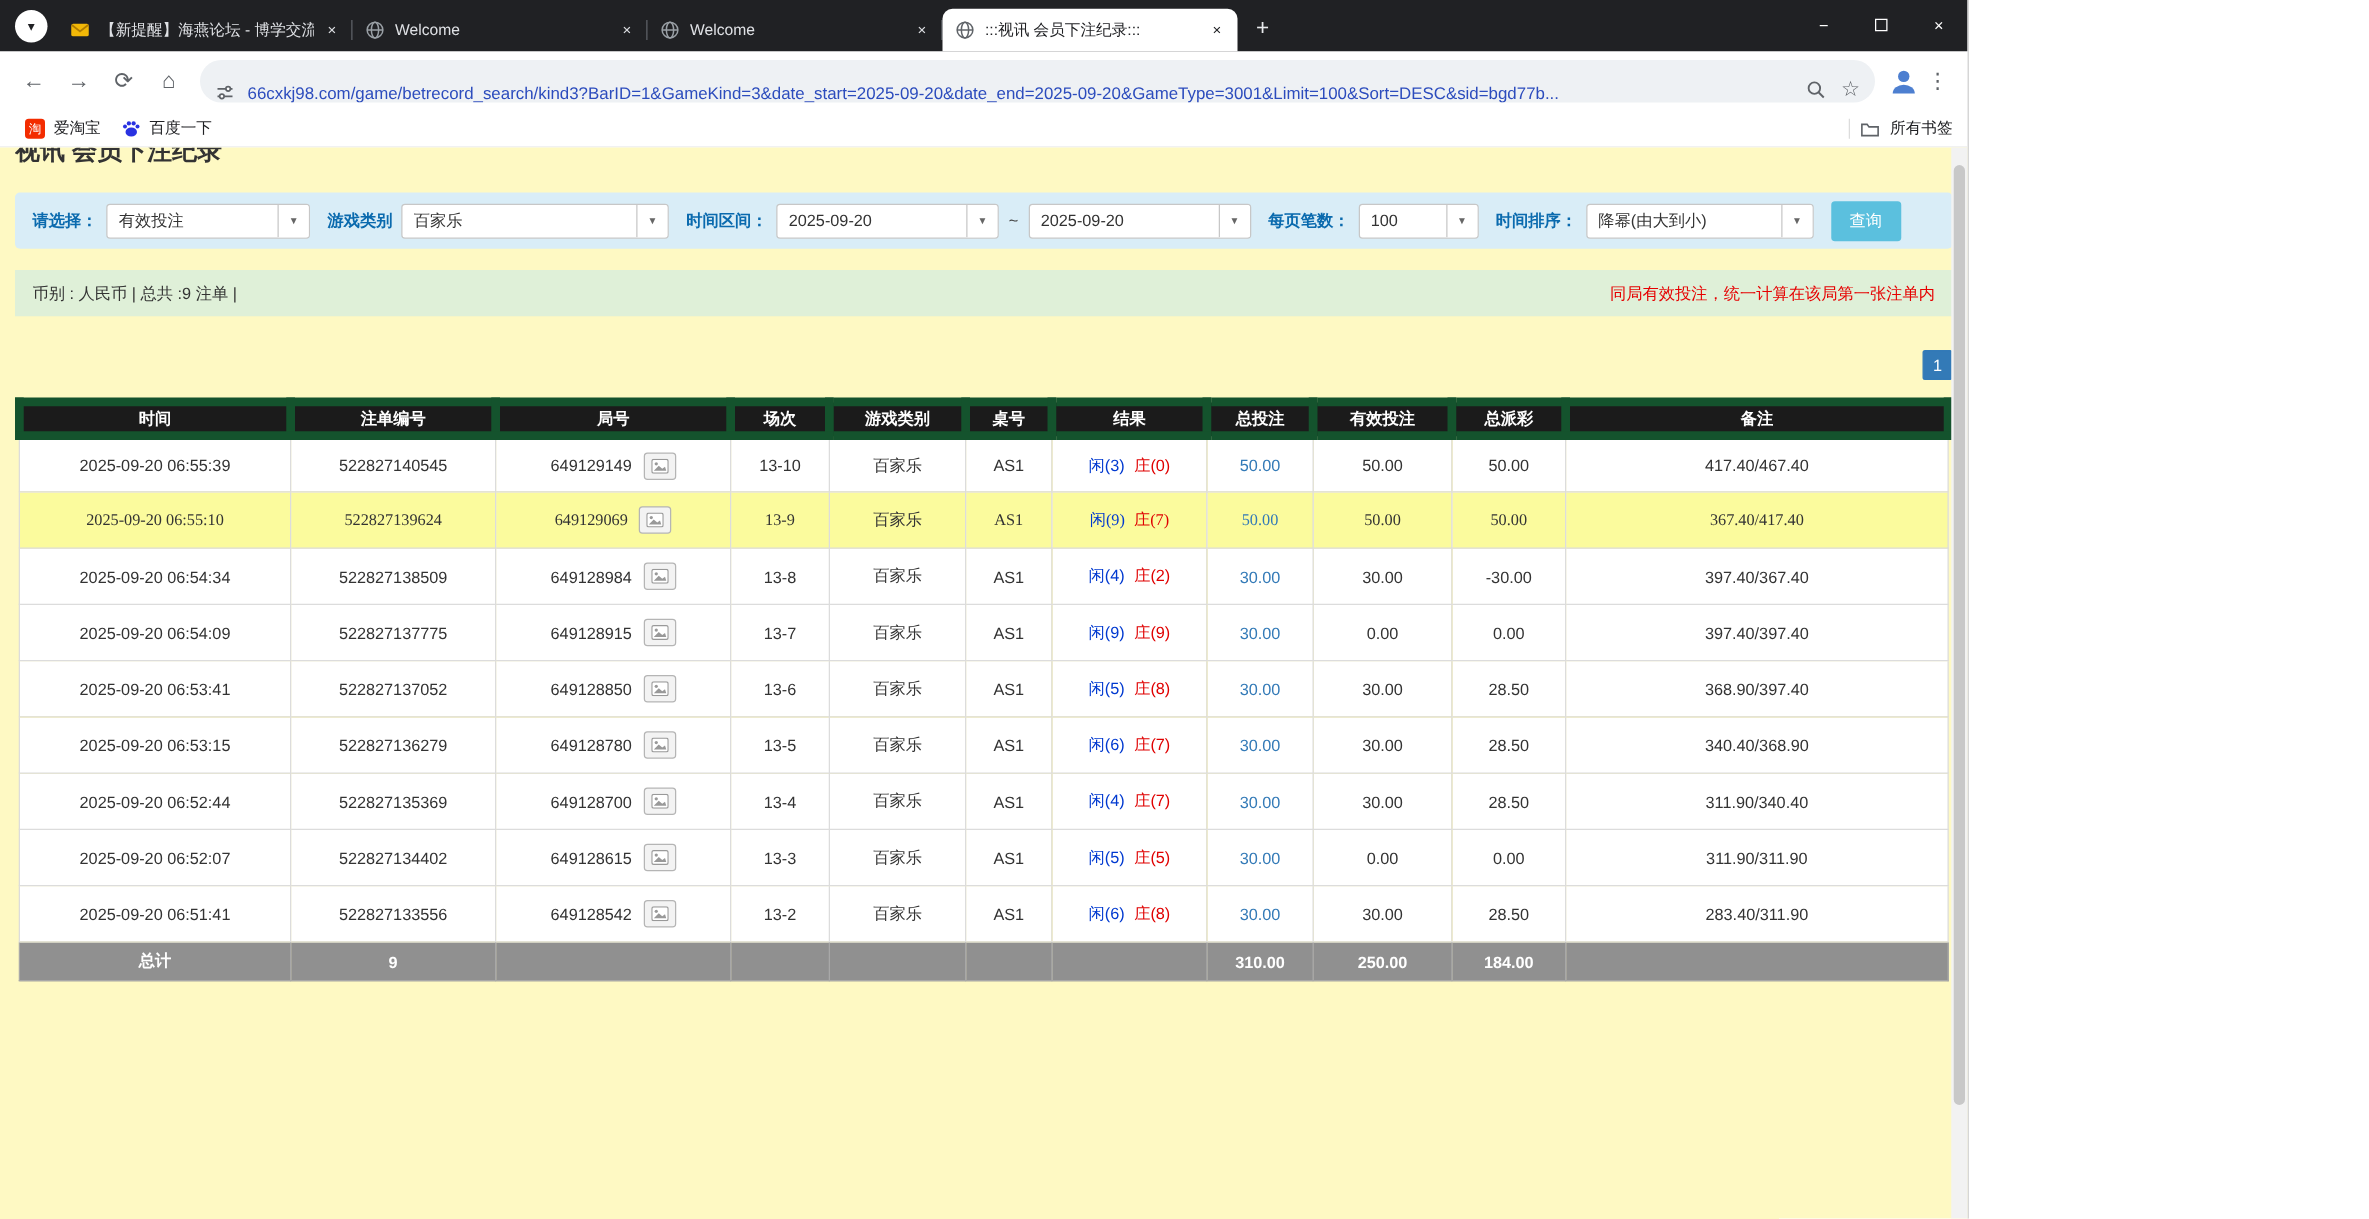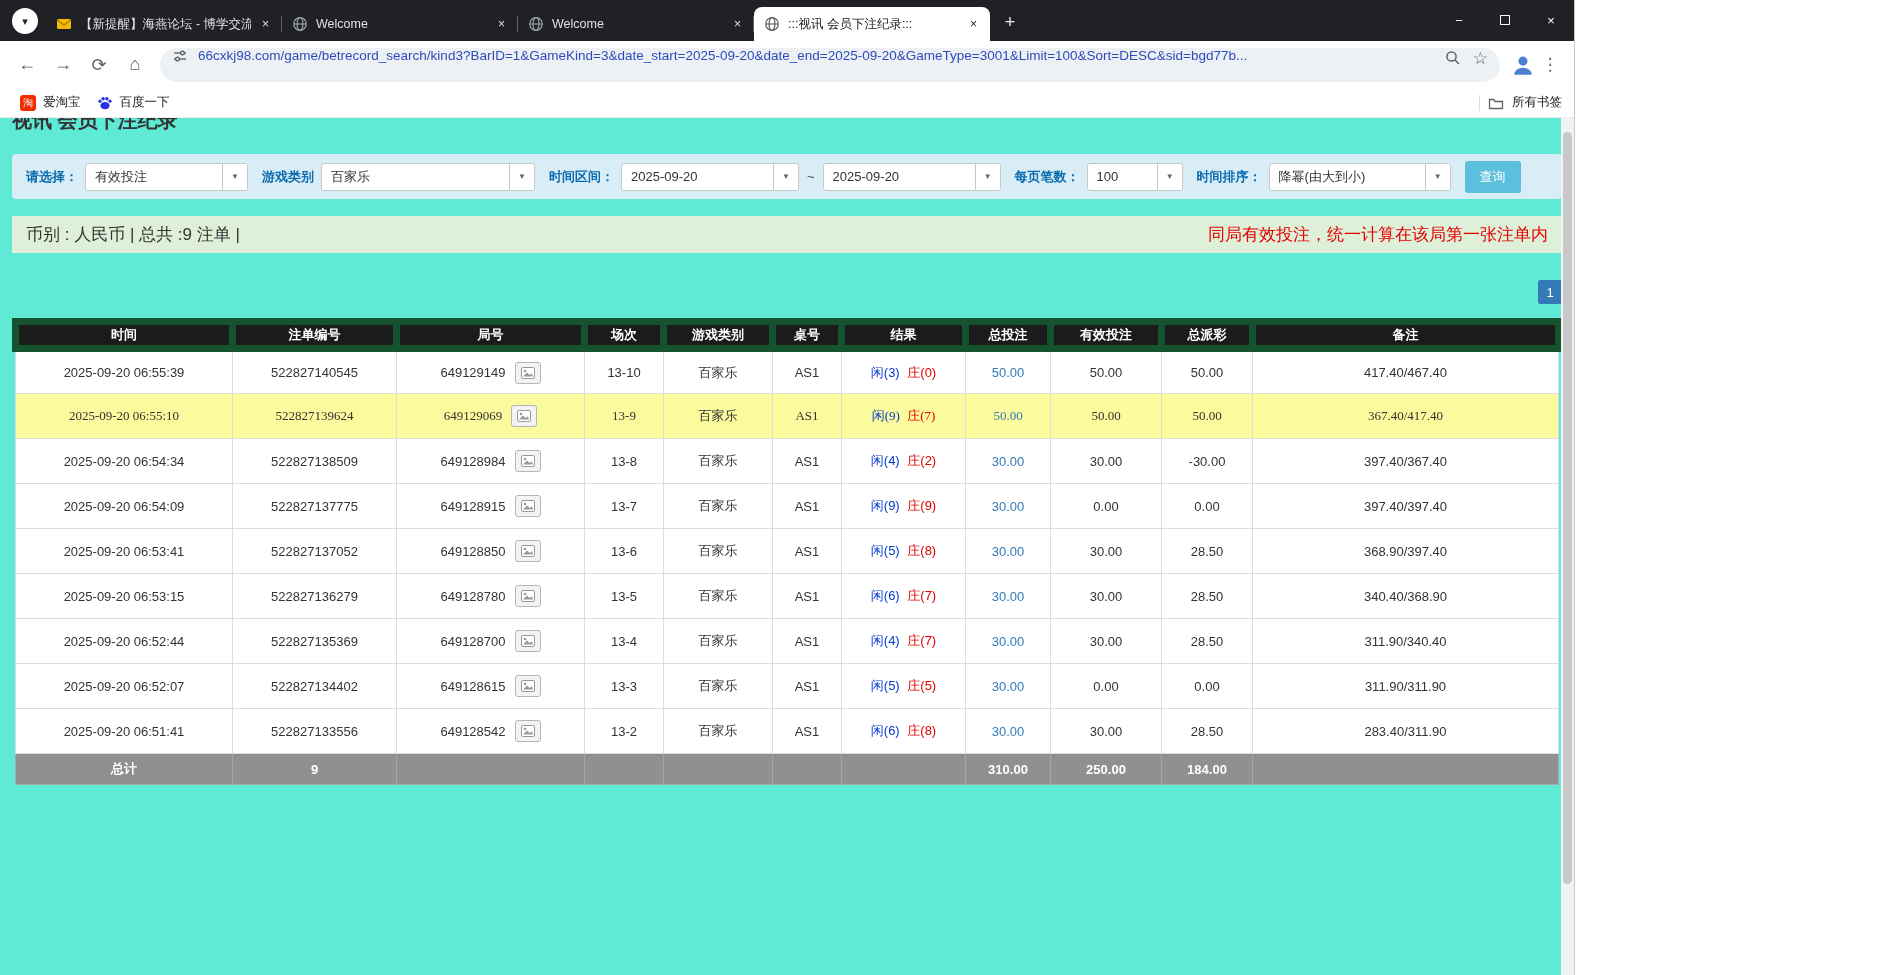--- a/index.html
+++ b/index.html
@@ -33,58 +33,58 @@
     justify-content: center; color: #ffffff; font-size: 13px; }
   .maxi-box { width: 10px; height: 10px; border: 1px solid #fff; }
 
   
   .nav-bar { height: 47px; background: #fff; display: flex; align-items: center;
     padding: 0 10px; }
   .nav-icon { width: 34px; height: 34px; border-radius: 50%; display: flex;
     align-items: center; justify-content: center; color: #5f6368; font-size: 18px;
     flex: none; margin-right: 2px; }
   .omnibox { flex: 1; height: 34px; background: #eef1f4; border-radius: 17px;
-    display: flex; align-items: flex-start; padding: 0 12px; margin: 0 10px 0 6px; min-width: 0; }
+    display: flex; align-items: flex-end; padding: 0 12px; margin: 0 10px 0 6px; min-width: 0; }
   .url-text { margin-left: 10px; font-size: 13.5px; color: #2c4cbd;
     white-space: nowrap; overflow: hidden; flex: 1; }
   .omni-right { display: flex; align-items: center; gap: 12px; margin-left: 10px; }
   .star-icon { color: #5f6368; font-size: 17px; }
   .menu-dots { color: #5f6368; font-size: 17px; width: 28px; text-align: center; }
 
   
   .bookmarks-bar { height: 30px; background: #fff; display: flex; align-items: center;
     padding: 0 12px; font-size: 12.5px; color: #202124; border-bottom: 1px solid #ededed; }
   .bm { display: flex; align-items: center; gap: 7px; padding: 3px 8px; border-radius: 4px; }
   .bm-ico-taobao { width: 16px; height: 16px; background: #f32c00; border-radius: 3px;
     color: #fff; font-size: 10px; display: flex; align-items: center; justify-content: center; }
   .bm-right { margin-left: auto; display: flex; align-items: center; gap: 8px; }
   .bm-divider { width: 1px; height: 16px; background: #dcdcdc; }
 
   
-  .viewport { position: relative; height: 857px; background: #5eead4; padding: 0 12px;
+  .viewport { position: relative; height: 857px; background: #fef9c3; padding: 0 12px;
     overflow: hidden; }
   .title-clip { height: 15px; overflow: hidden; }
   .page-title { font-size: 20px; font-weight: 600; color: #333; margin-top: -11px;
     white-space: nowrap; }
 
   .filter-bar { margin-top: 21px; height: 45px; background: #d9edf7; border-radius: 4px;
     display: flex; align-items: center; padding: 16px 14px; font-size: 13px; }
   .flabel { color: #0a6aae; font-weight: bold; margin-right: 7px; white-space: nowrap; }
   .flabel + .flabel, .combo + .flabel, .tilde + .flabel { margin-left: 14px; }
   .combo { display: flex; align-items: stretch; height: 28px; background: #fff;
     border: 1px solid #c7c7c7; border-radius: 3px; overflow: hidden; flex: none; }
   .combo .val { display: flex; align-items: center; padding: 0 9px; color: #333; }
   .combo .arrow { width: 25px; border-left: 1px solid #c7c7c7; display: flex;
     align-items: center; justify-content: center; color: #666; font-size: 8px; background: #fff; }
   .tilde { margin: 0 8px; color: #444; }
   .search-btn { margin-left: 14px; background: #5bc0de; color: #fff; border: none;
     border-radius: 3px; padding: 7px 15px; font-size: 13px; font-family: inherit; }
 
   .summary-bar { margin-top: 17px; height: 37px; background: #dff0d8; display: flex;
-    align-items: center; justify-content: space-between; padding: 12px 14px; font-size: 17px; }
+    align-items: center; justify-content: space-between; padding: 12px 14px; font-size: 13px; }
   .summary-left { color: #333; }
   .summary-right { color: #e60000; }
 
   .pagination { margin-top: 27px; display: flex; justify-content: flex-end; }
   .page-num { min-width: 24px; height: 24px; background: #337ab7; border: 1px solid #337ab7;
     color: #fff; font-size: 13px; display: flex; align-items: center; justify-content: center;
     border-radius: 2px; }
 
   table.records { width: 100%; margin-top: 14px; border-collapse: collapse;
     table-layout: fixed; font-size: 13px; }

